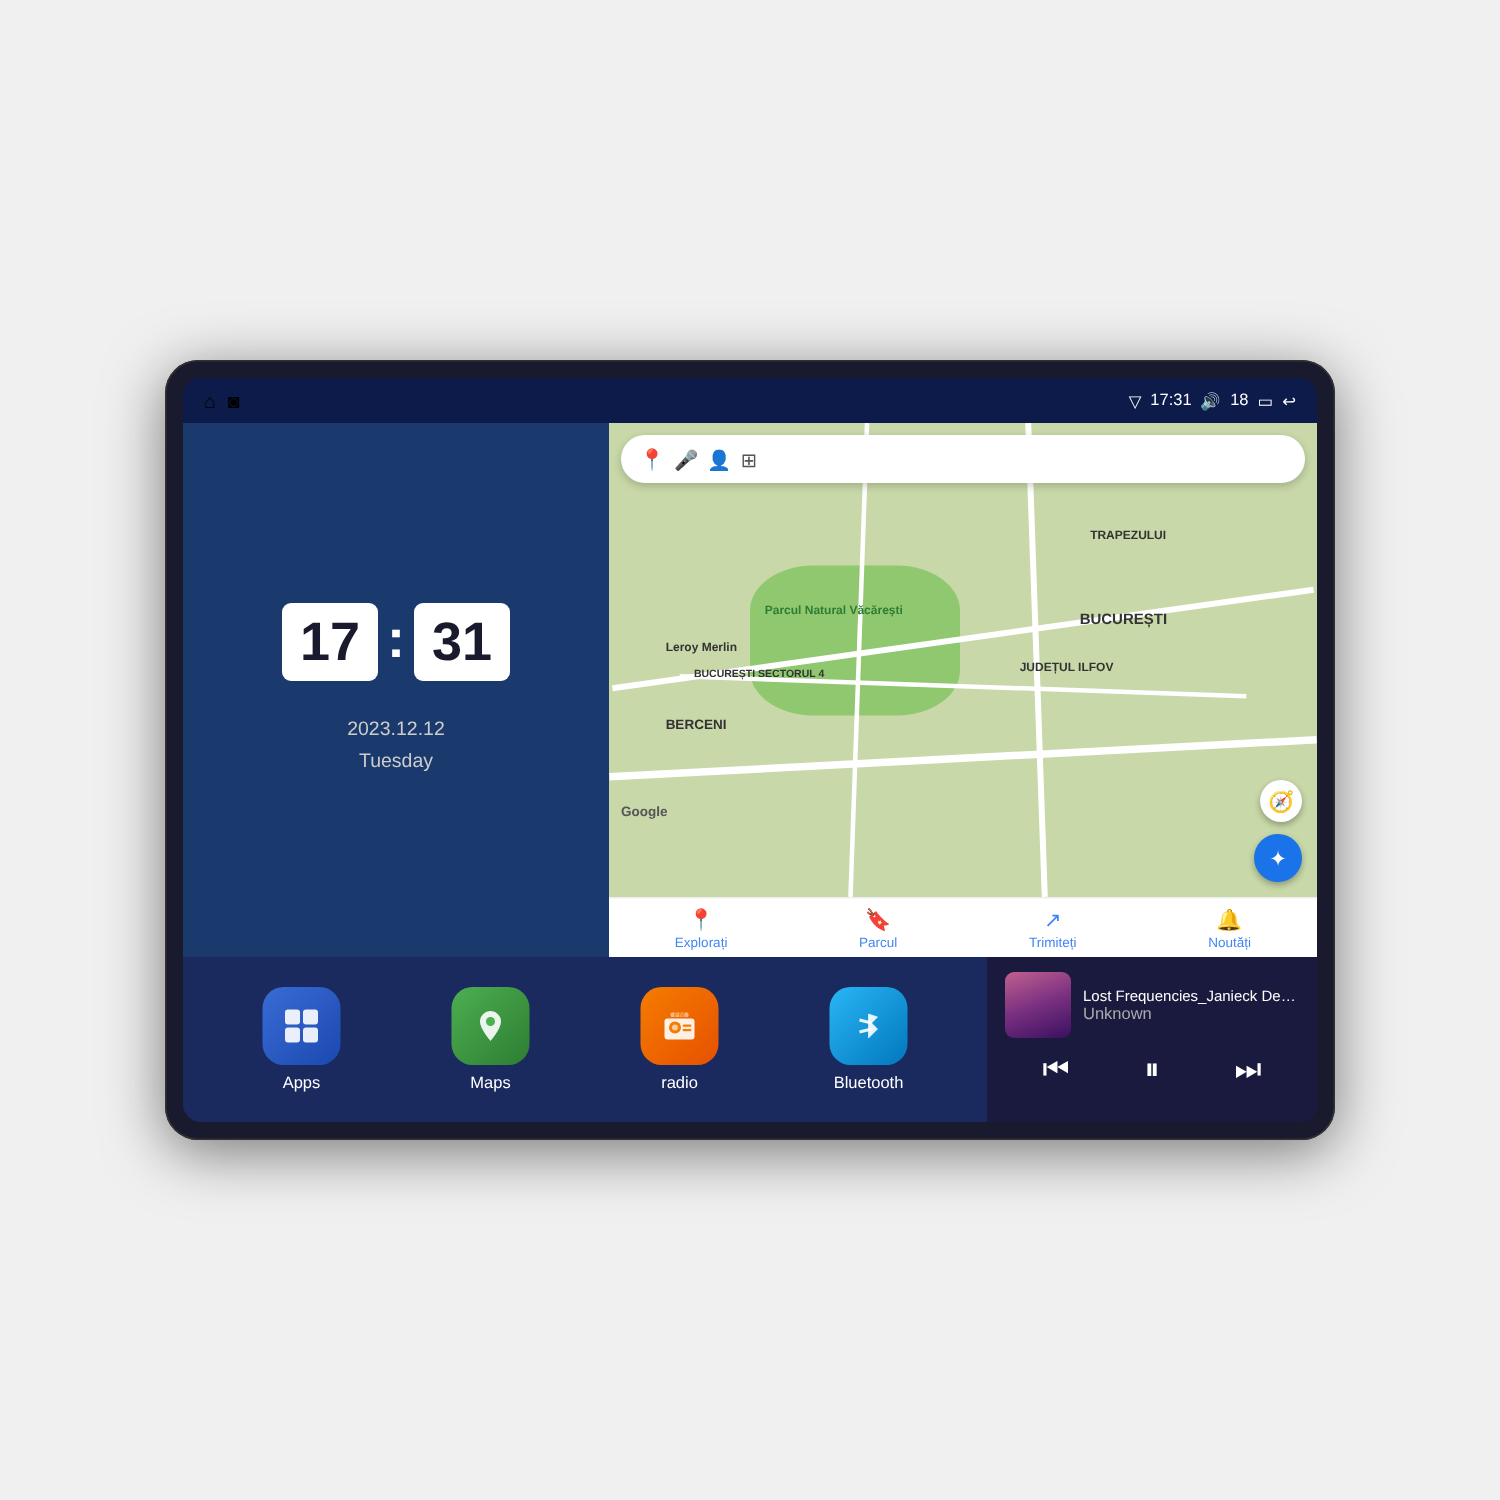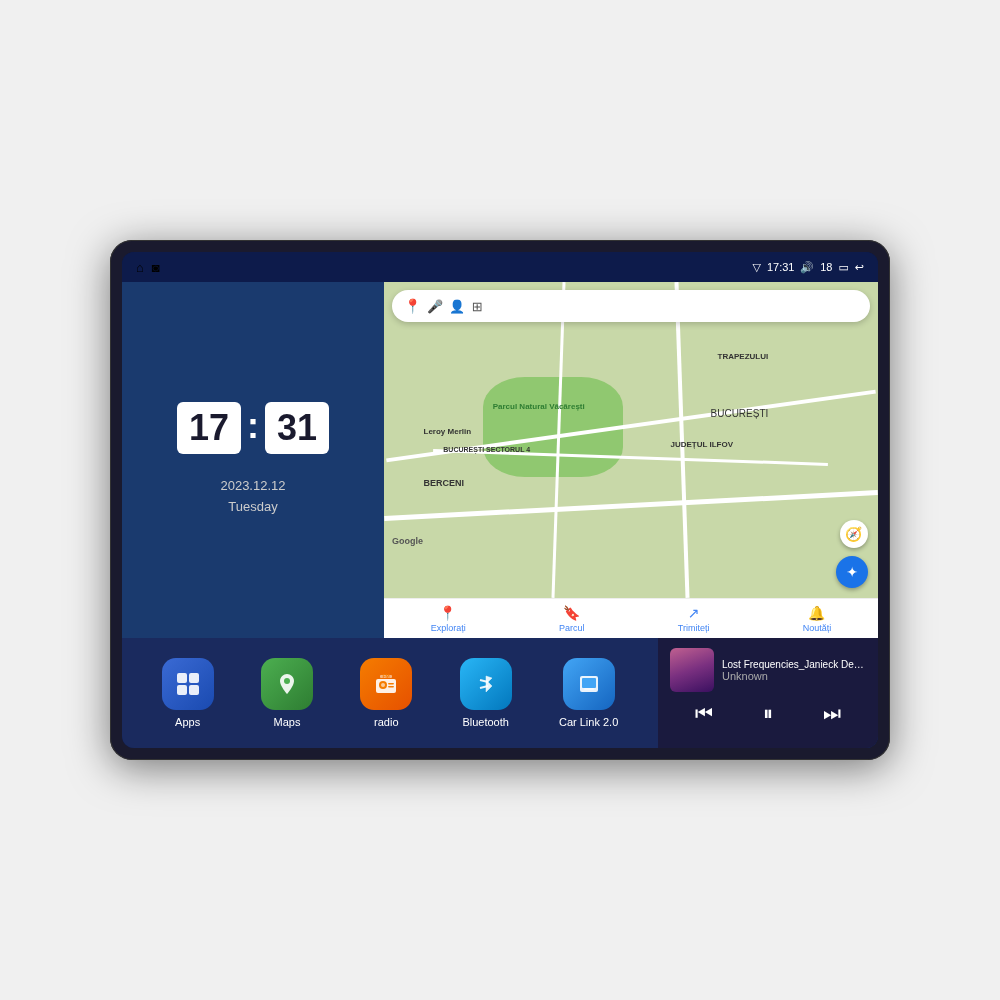--- a/index.html
+++ b/index.html
@@ -69,21 +69,21 @@
 
     
     .top-row {
       display: flex;
       flex: 1;
       min-height: 0;
     }
 
     
     .clock-widget {
-      width: 262px;
+      width: 284px;
       flex-shrink: 0;
       background: #1a3a6e;
       display: flex;
       flex-direction: column;
       align-items: center;
       justify-content: center;
       padding: 16px;
       gap: 10px;
     }
     .clock-display {
@@ -362,21 +362,21 @@
 
           <div class="map-bg">
             <div class="map-green-area"></div>
             <div class="map-road road-h1"></div>
             <div class="map-road road-h2"></div>
             <div class="map-road road-h3"></div>
             <div class="map-road road-v1"></div>
             <div class="map-road road-v2"></div>
             <div class="map-label" style="top:38%;left:22%;font-size:8px;color:#2e7d32;">Parcul Natural Văcărești</div>
             <div class="map-label" style="top:46%;left:8%;font-size:8px;">Leroy Merlin</div>
-            <div class="map-label" style="top:40%;left:58%;font-size:10px;font-weight:normal;padding-left:40px;">BUCUREȘTI</div>
+            <div class="map-label" style="top:40%;left:58%;font-size:10px;font-weight:bold;padding-left:40px;">BUCUREȘTI</div>
             <div class="map-label" style="top:50%;left:58%;font-size:8px;">JUDEȚUL ILFOV</div>
             <div class="map-label" style="top:22%;left:58%;font-size:8px;margin-left:47px;">TRAPEZULUI</div>
             <div class="map-label" style="top:62%;left:8%;font-size:9px;">BERCENI</div>
             <div class="map-label" style="top:52%;left:12%;font-size:7px;">BUCUREȘTI SECTORUL 4</div>
 
             <div style="position:absolute;bottom:50px;right:10px;width:28px;height:28px;background:#fff;border-radius:50%;display:flex;align-items:center;justify-content:center;box-shadow:0 2px 4px rgba(0,0,0,0.3);font-size:14px;cursor:pointer;">🧭</div>
 
             <div style="position:absolute;bottom:10px;right:10px;width:32px;height:32px;background:#1a73e8;border-radius:50%;display:flex;align-items:center;justify-content:center;box-shadow:0 2px 4px rgba(0,0,0,0.3);font-size:14px;color:#fff;cursor:pointer;">✦</div>
 
             <div style="position:absolute;bottom:52px;left:8px;font-size:9px;color:#555;font-weight:bold;">Google</div>
@@ -448,30 +448,20 @@
             <div class="app-icon-img icon-bt">
               <svg width="28" height="28" viewBox="0 0 28 28" fill="none">
                 <path d="M14 6 L14 22 L20 16 L16 12 L20 8 L14 6Z" fill="white" opacity="0.9" stroke="white" stroke-width="0.5"></path>
                 <path d="M8 10 L16 12" stroke="white" stroke-width="2" opacity="0.9"></path>
                 <path d="M8 18 L16 16" stroke="white" stroke-width="2" opacity="0.9"></path>
               </svg>
             </div>
             <span class="app-icon-label">Bluetooth</span>
           </div>
 
-          <div class="app-icon">
-            <div class="app-icon-img icon-carlink">
-              <svg width="28" height="28" viewBox="0 0 28 28" fill="none">
-                <rect x="5" y="6" width="18" height="16" rx="2" fill="white" opacity="0.9"></rect>
-                <rect x="7" y="8" width="14" height="10" rx="1" fill="#42a5f5"></rect>
-                <rect x="9" y="18" width="10" height="2" rx="1" fill="white" opacity="0.6"></rect>
-              </svg>
-            </div>
-            <span class="app-icon-label">Car Link 2.0</span>
-          </div>
         </div>
 
         <div class="music-player">
           <div class="music-track-info">
             <div class="music-album-art">
               <div class="music-album-face"></div>
             </div>
             <div class="music-info">
               <div class="music-title">Lost Frequencies_Janieck Devy-...</div>
               <div class="music-artist">Unknown</div>

